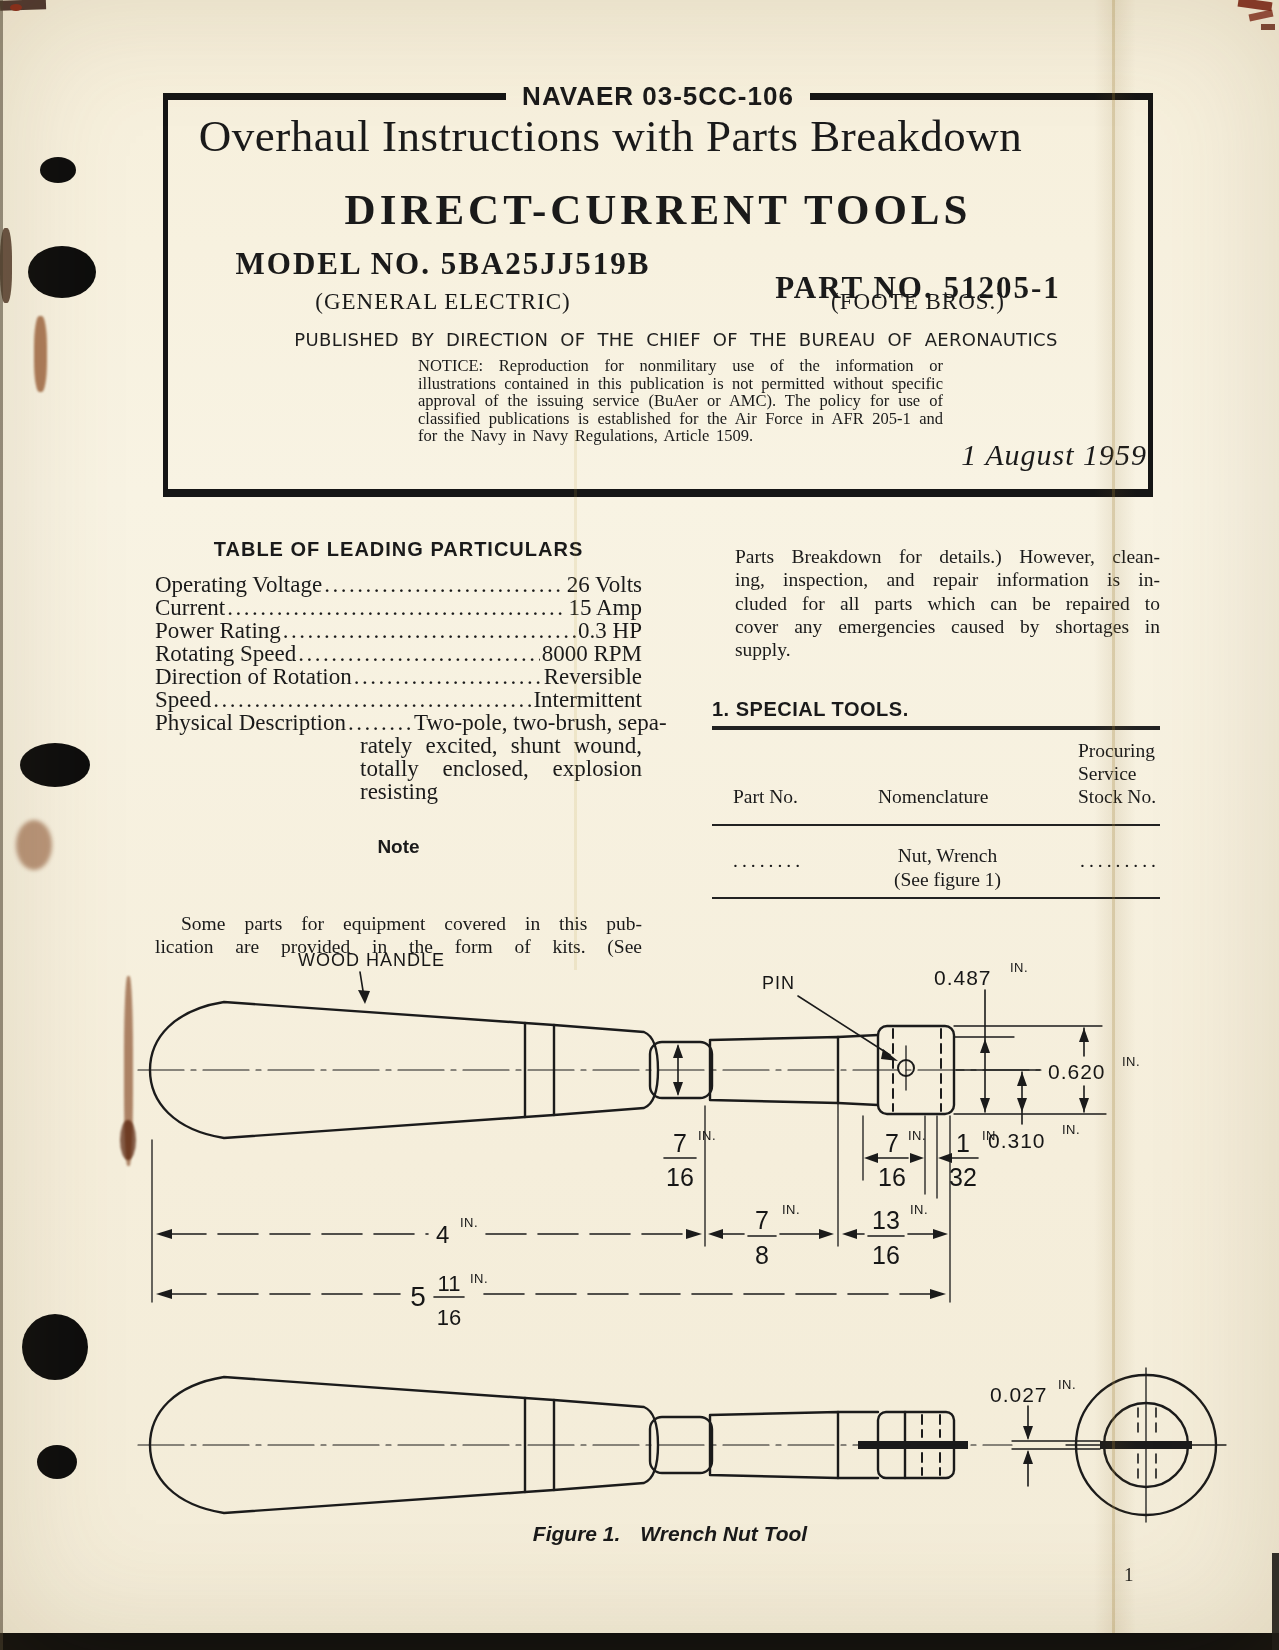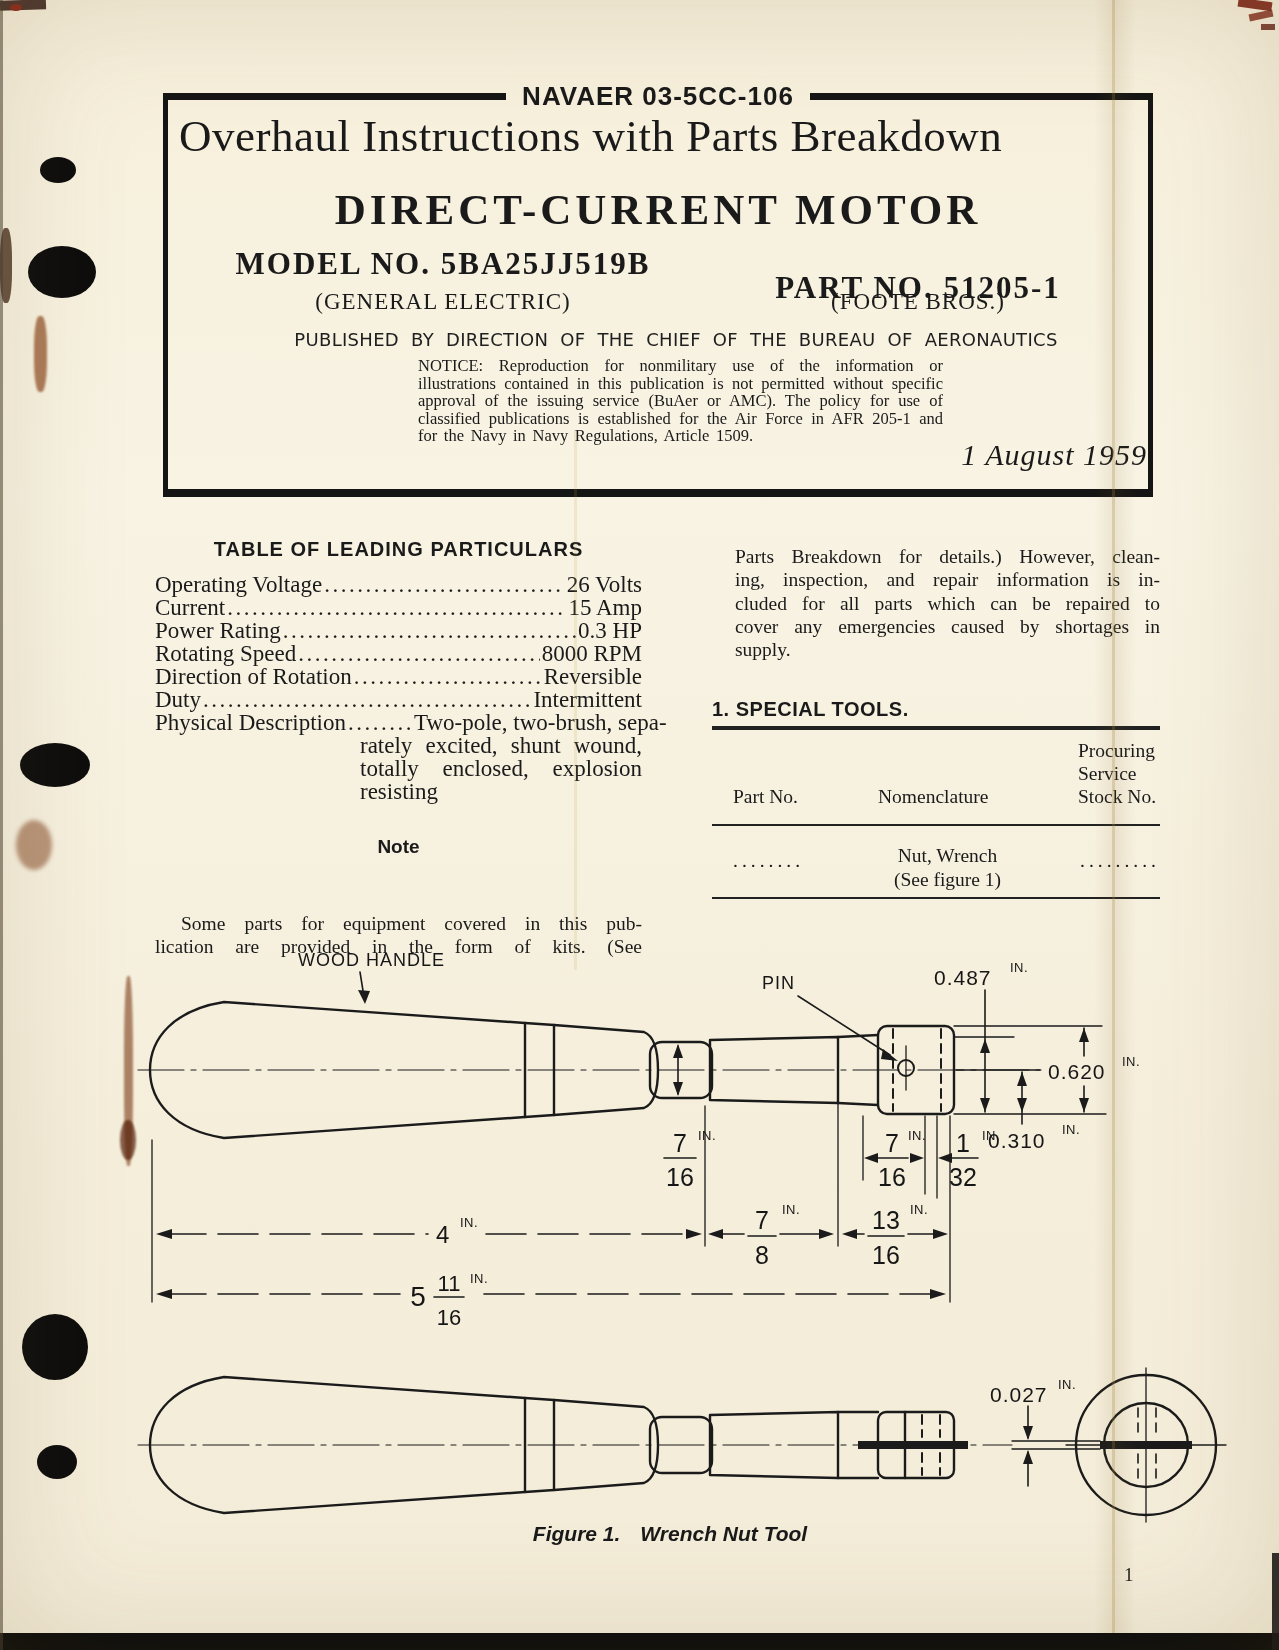--- a/index.html
+++ b/index.html
@@ -16,21 +16,21 @@
   .crease2{position:absolute;left:574px;top:430px;width:3px;height:540px;background:rgba(190,160,70,.15);z-index:5;}
   .bottombar{position:absolute;left:0;top:1633px;width:1279px;height:17px;background:#0b0b0b;z-index:6;}
   .rightsliver{position:absolute;left:1272px;top:1553px;width:7px;height:97px;background:#151515;opacity:.9;z-index:6;}
   .leftedge{position:absolute;left:0;top:0;width:3px;height:1650px;background:rgba(70,60,45,.55);z-index:6;}
   
   .hbox{position:absolute;left:163px;top:88px;width:990px;height:409px;z-index:2;}
   .hbx-border{position:absolute;background:#151515;}
   .navrow{position:absolute;left:0;top:-8px;width:990px;height:32px;display:flex;align-items:center;}
   .navrow .bar{flex:1;height:7px;background:#151515;}
   .navnum{font-family:"Liberation Sans",sans-serif;font-weight:700;font-size:26px;letter-spacing:1px;margin:0 16px;white-space:nowrap;}
-  .h-title{position:absolute;left:16px;top:22px;width:887px;font-size:45px;letter-spacing:.5px;}
+  .h-title{position:absolute;left:4px;top:22px;width:887px;text-align:center;font-size:45px;letter-spacing:.5px;}
   .h-sub{position:absolute;left:0;top:97px;width:990px;text-align:center;font-size:43px;font-weight:700;letter-spacing:4px;}
   .h-model,.h-part{position:absolute;top:158px;text-align:center;font-size:31px;font-weight:700;letter-spacing:2px;white-space:nowrap;}
   .h-model{left:55px;width:450px;}
   .h-part{left:545px;width:420px;margin-top:24px;}
   .h-modelsub,.h-partsub{position:absolute;top:201px;text-align:center;font-size:23px;letter-spacing:1px;}
   .h-modelsub{left:55px;width:450px;}
   .h-partsub{left:545px;width:420px;}
   .h-pub{position:absolute;left:0;top:241px;width:990px;text-align:center;
          font-family:"DejaVu Sans","Liberation Sans",sans-serif;font-size:18px;word-spacing:6px;letter-spacing:.3px;color:#1e1e1e;padding-left:18px;}
   .h-notice{position:absolute;left:255px;top:269px;width:525px;font-size:16.5px;line-height:17.6px;
@@ -110,21 +110,21 @@
   <div class="hbox">
     <div class="hbx-border" style="left:0;top:6px;width:5px;height:403px;"></div>
     <div class="hbx-border" style="left:985px;top:6px;width:5px;height:403px;"></div>
     <div class="hbx-border" style="left:0;top:401px;width:990px;height:8px;"></div>
     <div class="navrow">
       <div class="bar"></div>
       <div class="navnum">NAVAER 03-5CC-106</div>
       <div class="bar"></div>
     </div>
     <div class="h-title">Overhaul Instructions with Parts Breakdown</div>
-    <div class="h-sub">DIRECT-CURRENT MOTOR</div>
+    <div class="h-sub">DIRECT-CURRENT TOOLS</div>
     <div class="h-model">MODEL NO. 5BA25JJ519B</div>
     <div class="h-part">PART NO. 51205-1</div>
     <div class="h-modelsub">(GENERAL ELECTRIC)</div>
     <div class="h-partsub">(FOOTE BROS.)</div>
     <div class="h-pub">PUBLISHED BY DIRECTION OF THE CHIEF OF THE BUREAU OF AERONAUTICS</div>
     <div class="h-notice">NOTICE: Reproduction for nonmilitary use of the information or illustrations contained in this publication is not permitted without specific approval of the issuing service (BuAer or AMC). The policy for use of classified publications is established for the Air Force in AFR 205-1 and for the Navy in Navy Regulations, Article 1509.</div>
     <div class="h-date">1 August 1959</div>
   </div>
 
   <div class="tlp-title">TABLE OF LEADING PARTICULARS</div>
@@ -148,21 +148,21 @@
       <span class="tlp-label">Rotating Speed</span>
       <span class="tlp-dots"></span>
       <span class="tlp-value">8000 RPM</span>
     </div>
     <div class="tlp-row">
       <span class="tlp-label">Direction of Rotation</span>
       <span class="tlp-dots"></span>
       <span class="tlp-value">Reversible</span>
     </div>
     <div class="tlp-row">
-      <span class="tlp-label">Duty</span>
+      <span class="tlp-label">Speed</span>
       <span class="tlp-dots"></span>
       <span class="tlp-value">Intermittent</span>
     </div>
     <div class="tlp-row">
       <span class="tlp-label">Physical Description</span>
       <span class="tlp-dots tlp-dots-short"></span>
       <span class="tlp-value">Two-pole, two-brush, sepa-</span>
     </div>
     <div class="tlp-cont jline">rately excited, shunt wound,</div>
     <div class="tlp-cont jline">totally enclosed, explosion</div>

